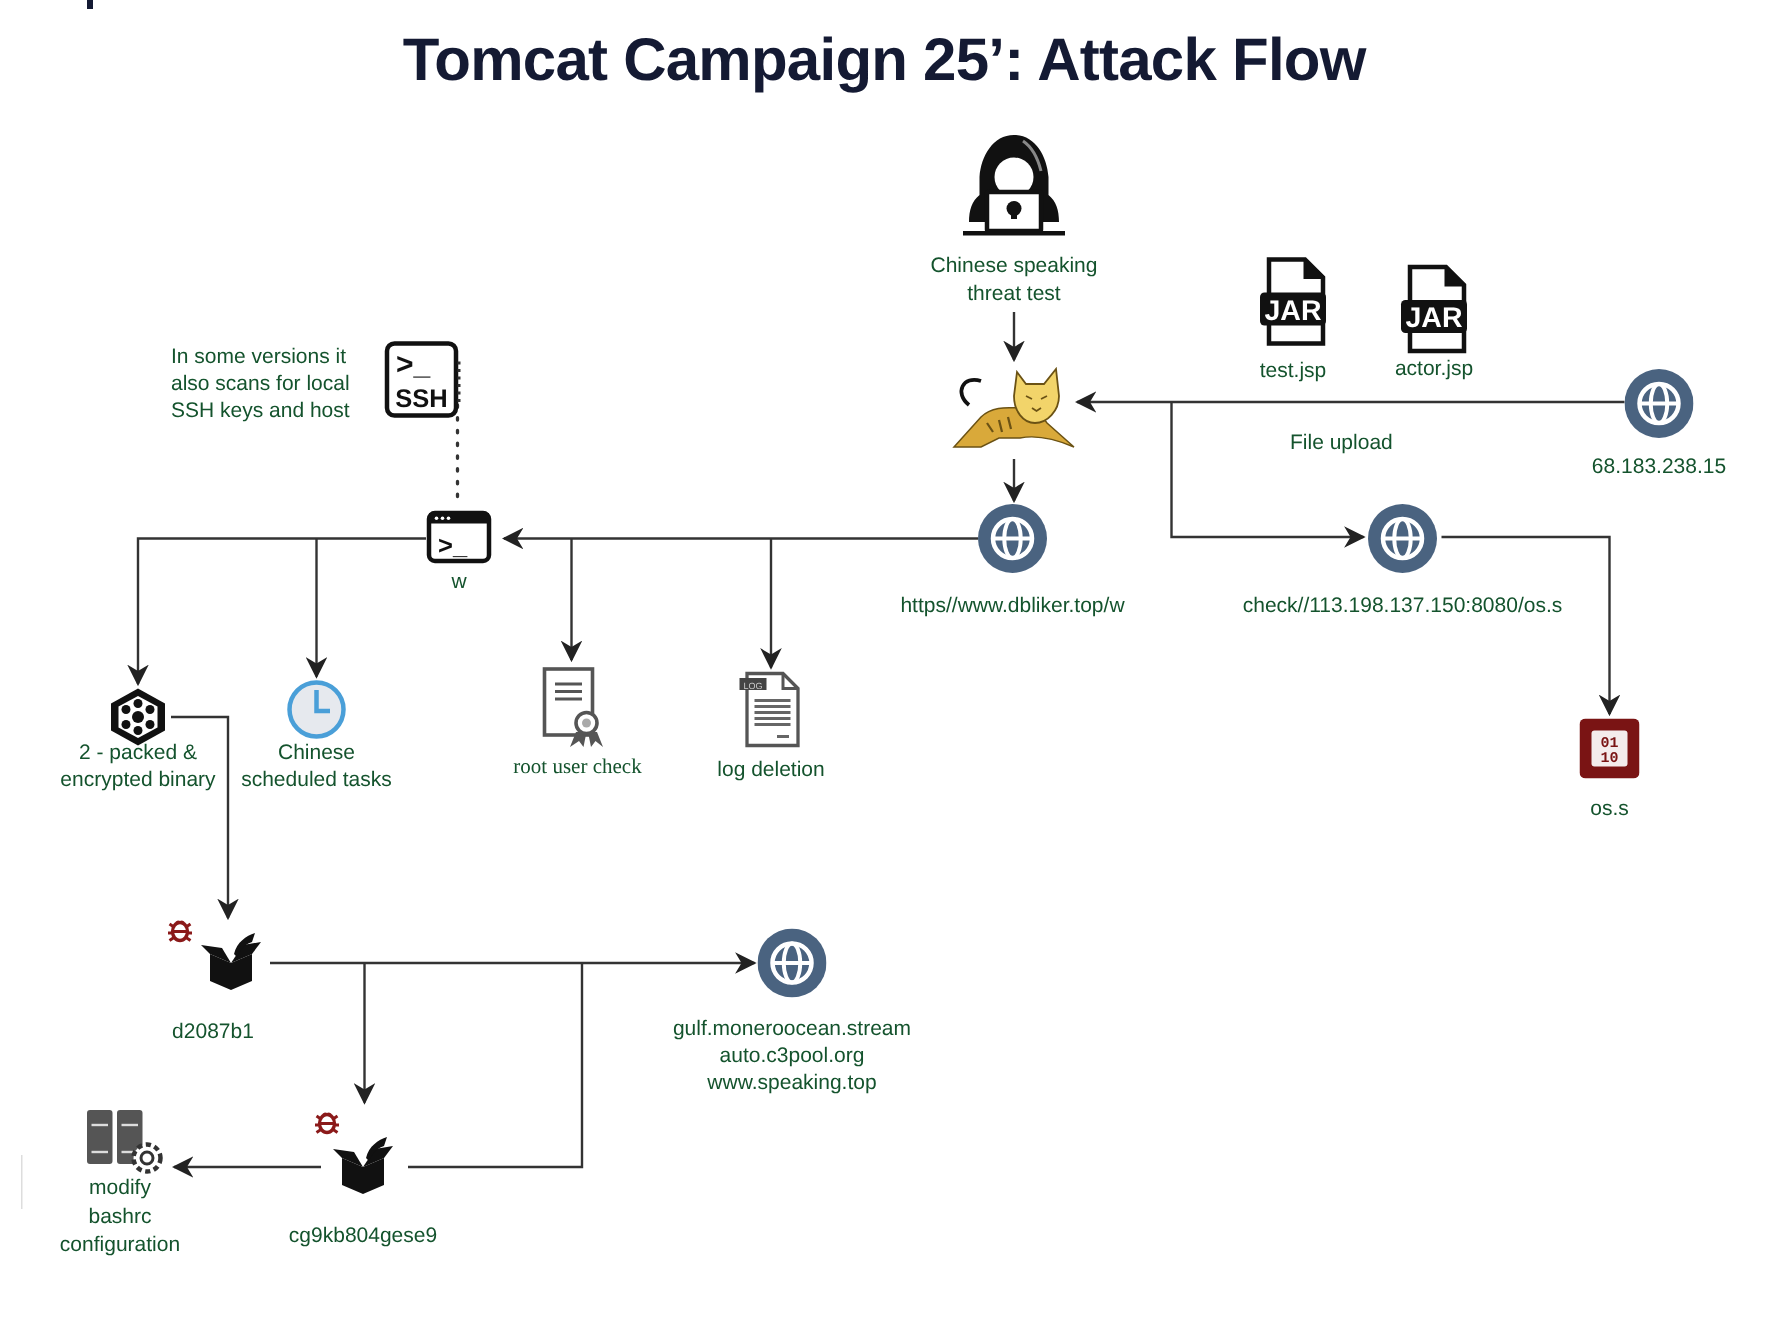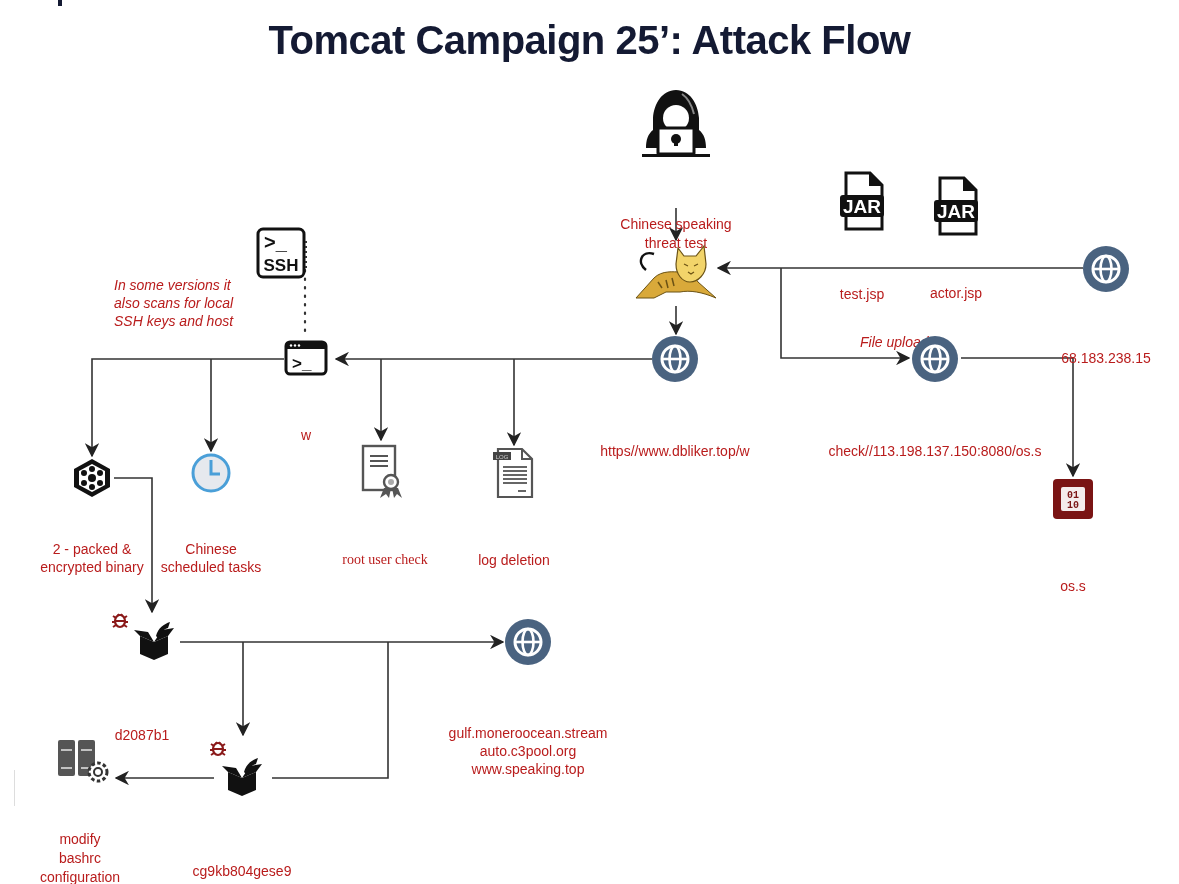--- a/index.html
+++ b/index.html
@@ -5,22 +5,22 @@
   html, body { margin: 0; padding: 0; background: #ffffff; }
   body { width: 1179px; height: 884px; position: relative; overflow: hidden;
          font-family: "Liberation Sans", sans-serif; color: #333; }
   .title { position: absolute; left: 0; width: 1179px; top: 18px; text-align: center;
            font-size: 40px; font-weight: bold; color: #141a33; letter-spacing: -0.5px; }
   .topmark { position: absolute; left: 58px; top: 0; width: 4px; height: 6px; background: #141a33; }
   .leftmark { position: absolute; left: 14px; top: 770px; width: 1px; height: 36px; background: #ddd; }
   svg.links { position: absolute; left: 0; top: 0; }
   .node { position: absolute; }
   .icon { position: absolute; }
-  .label { position: absolute; font-size: 14px; color: #b91c1c; text-align: center; line-height: 18px; white-space: nowrap; margin-top: 48px; }
-  .label.left { text-align: right; font-style: italic; }
+  .label { position: absolute; font-size: 14px; color: #14532d; text-align: center; line-height: 18px; white-space: nowrap; }
+  .label.left { text-align: right; }
 </style>
 </head>
 <body>
 
 <div class="topmark"></div>
 <div class="leftmark"></div>
 <div class="title">Tomcat Campaign 25’: Attack Flow</div>
 
 <svg class="links" width="1179" height="884">
   <defs>

